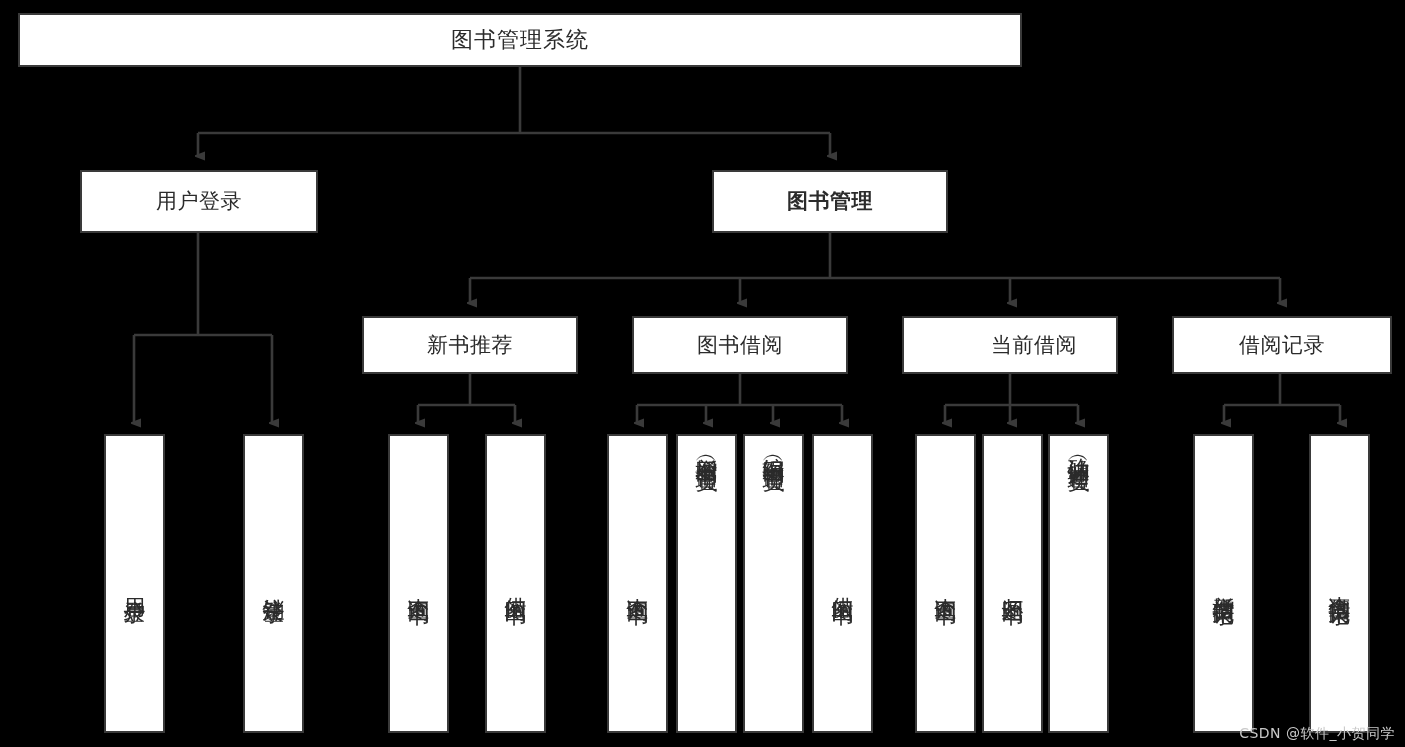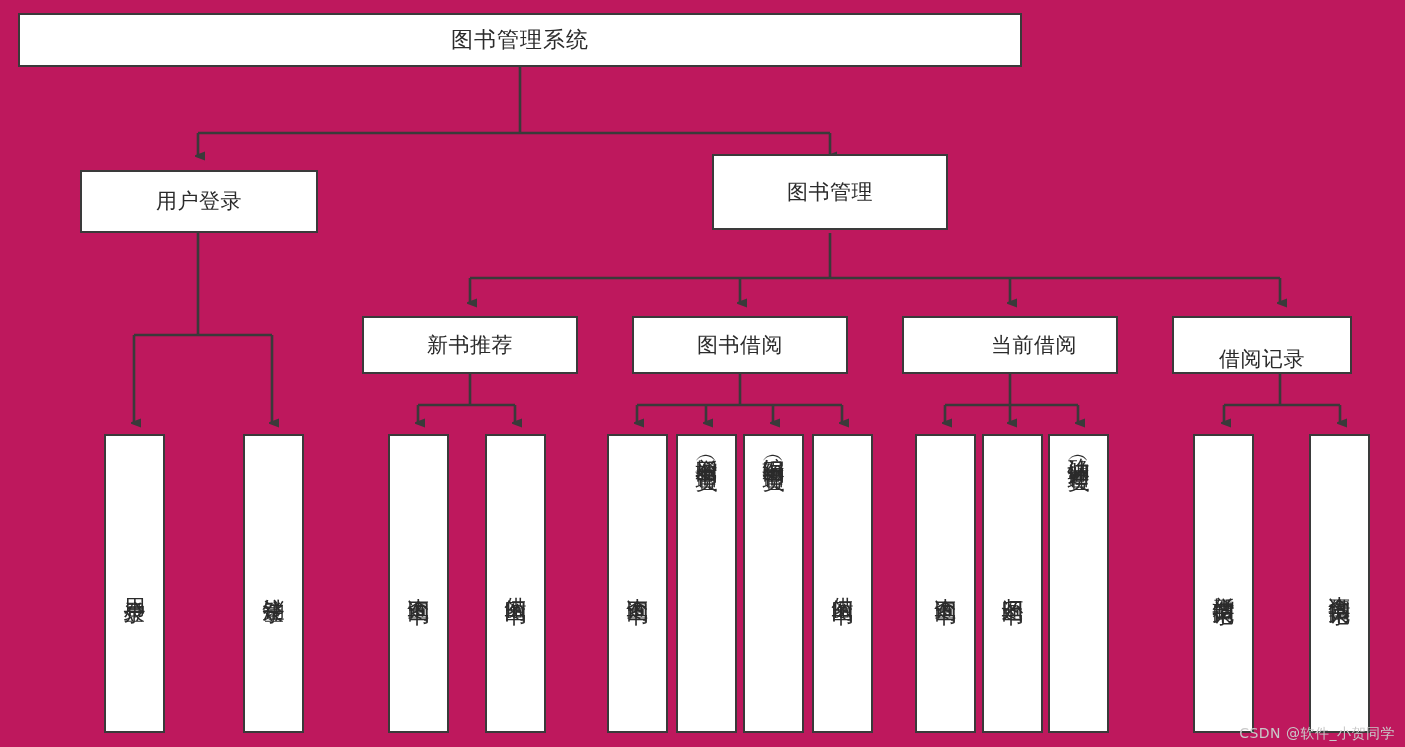--- a/index.html
+++ b/index.html
@@ -11,21 +11,21 @@
   body {
     width: 1405px;
     height: 747px;
     font-family: "DejaVu Sans", "Liberation Sans", sans-serif;
     overflow: hidden;
   }
   #diagram-root {
     position: relative;
     width: 1405px;
     height: 747px;
-    background: #be185d;
+    background: #000000;
   }
   #edges-layer {
     position: absolute;
     left: 0;
     top: 0;
     width: 1405px;
     height: 747px;
     pointer-events: none;
   }
   .node {
@@ -140,37 +140,37 @@
   </svg>
 
   <div class="node root horiz" style="left:18px; top:13px; width:1004px; height:54px;">
     <span class="label">图书管理系统</span>
   </div>
 
   <div class="node horiz" style="left:80px; top:170px; width:238px; height:63px;">
     <span class="label">用户登录</span>
   </div>
 
-  <div class="node horiz" style="left:712px; top:154px; width:236px; height:76px;">
+  <div class="node horiz" style="left:712px; top:170px; width:236px; height:63px;font-weight:bold;">
     <span class="label">图书管理</span>
   </div>
 
   <div class="node horiz" style="left:362px; top:316px; width:216px; height:58px;">
     <span class="label">新书推荐</span>
   </div>
 
   <div class="node horiz" style="left:632px; top:316px; width:216px; height:58px;">
     <span class="label">图书借阅</span>
   </div>
 
   <div class="node horiz" style="left:902px; top:316px; width:216px; height:58px;padding-left:48px;">
     <span class="label">当前借阅</span>
   </div>
 
-  <div class="node horiz" style="left:1172px; top:316px; width:180px; height:58px;align-items:flex-end;">
+  <div class="node horiz" style="left:1172px; top:316px; width:220px; height:58px;">
     <span class="label">借阅记录</span>
   </div>
 
   <div class="node vert centered" style="left:104px; top:434px; width:61px; height:299px;">
     <span class="label">用户登录</span>
   </div>
 
   <div class="node vert centered" style="left:243px; top:434px; width:61px; height:299px;">
     <span class="label">注销登录</span>
   </div>

